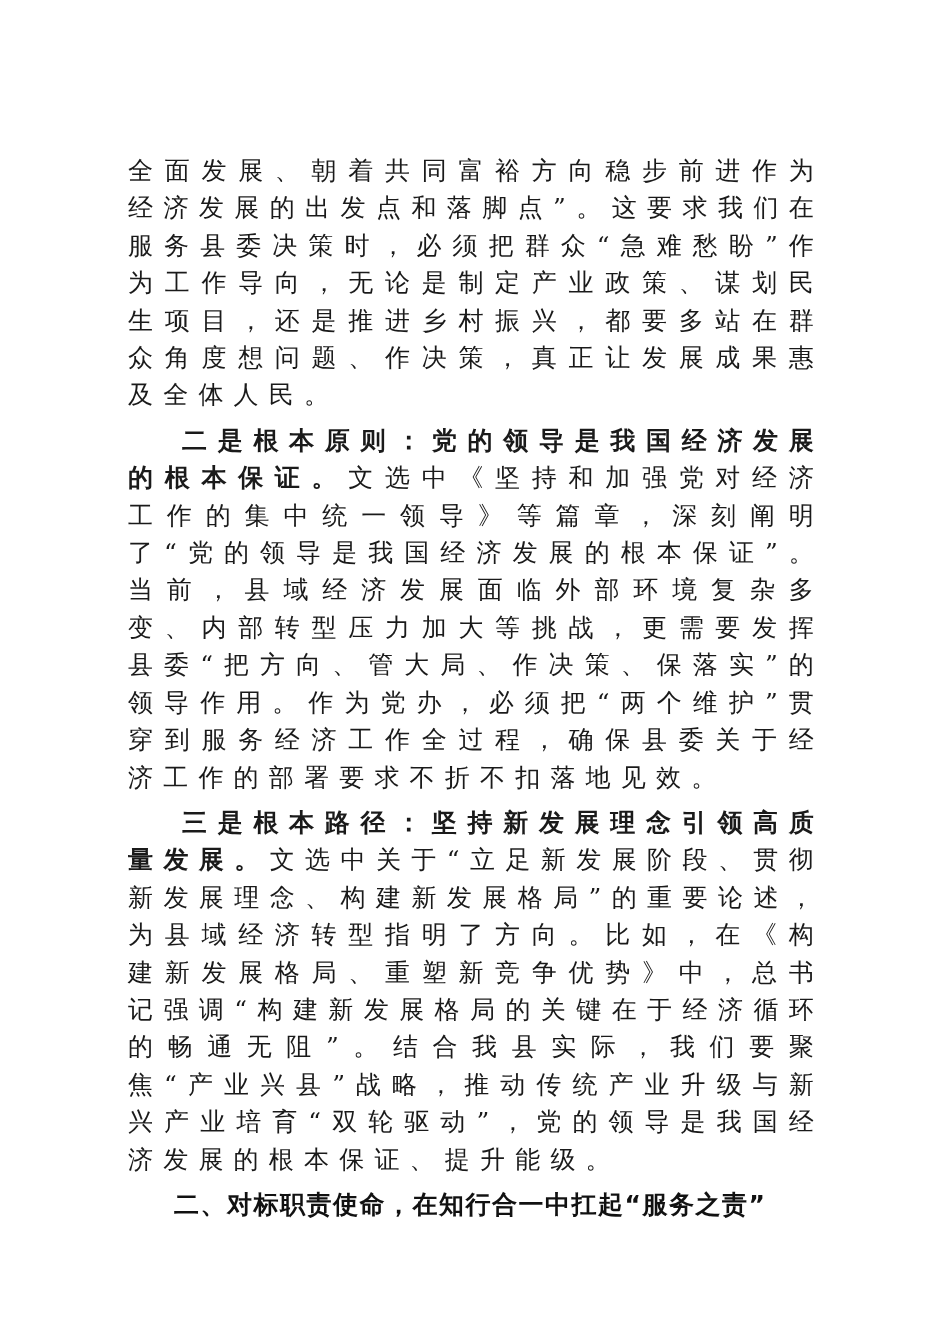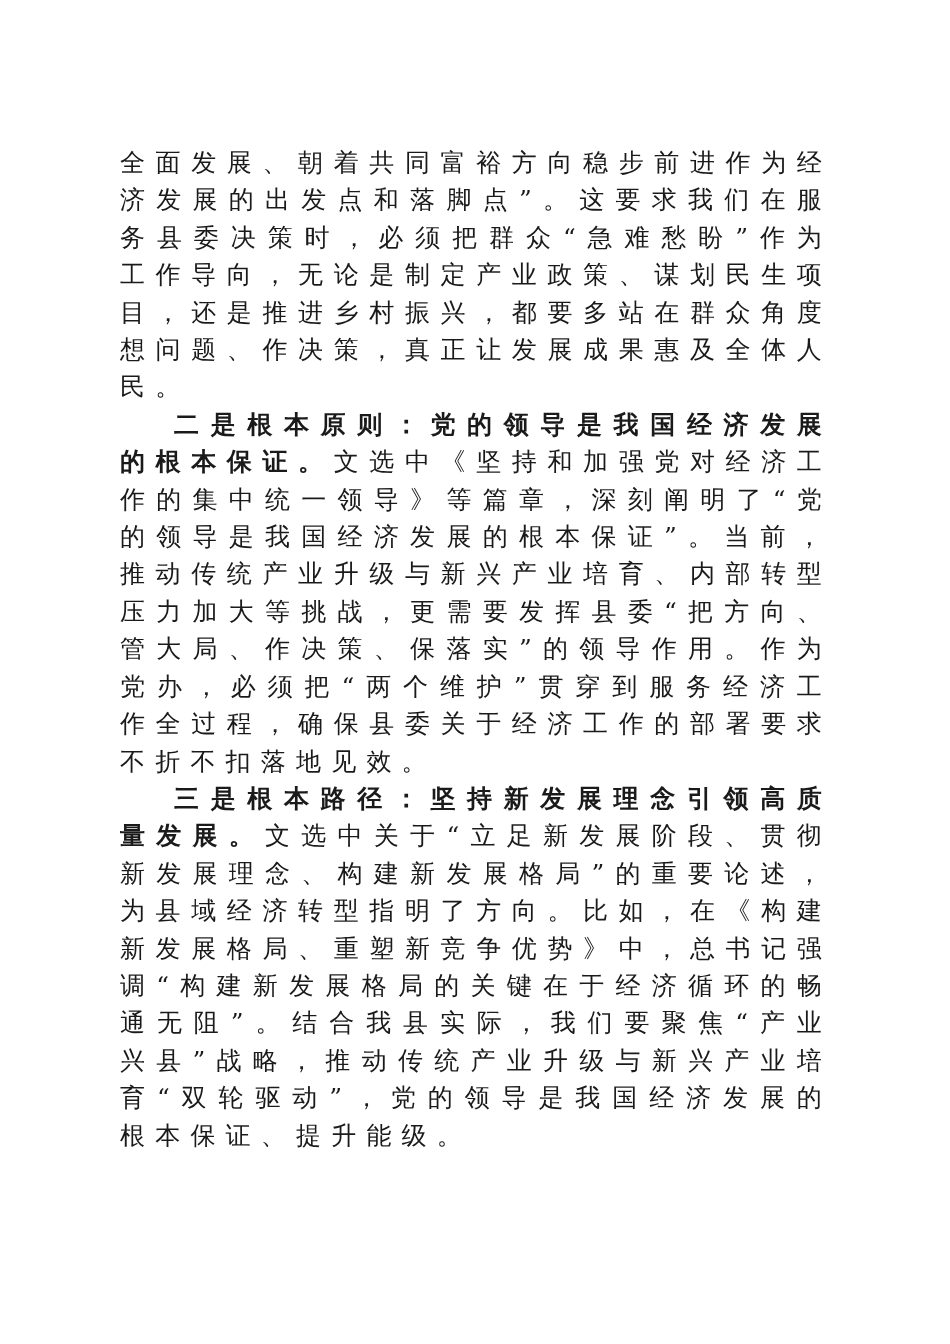--- a/index.html
+++ b/index.html
@@ -15,21 +15,21 @@
       font-family: "DejaVu Serif", "Liberation Serif", serif;
       color: #1a1a1a;
     }
     .page {
       position: absolute;
       left: 120px;
       top: 144px;
       width: 712px;
     }
     .para {
-      margin: 0;
+      margin: 8px;
       font-size: 25px;
       line-height: 37.4px;
       letter-spacing: 10.2px;
       text-align: justify;
       text-justify: inter-character;
       word-break: break-all;
       font-weight: 300;
     }
     .para.indent { text-indent: 54px; }
     .lead {
@@ -48,18 +48,19 @@
     }
   </style>
 </head>
 <body>
 
 <div class="page">
   <p class="para">
     <span>全面发展、朝着共同富裕方向稳步前进作为经济发展的出发点和落脚点”。这要求我们在服务县委决策时，必须把群众“急难愁盼”作为工作导向，无论是制定产业政策、谋划民生项目，还是推进乡村振兴，都要多站在群众角度想问题、作决策，真正让发展成果惠及全体人民。</span>
   </p>
   <p class="para indent">
-    <span class="lead">二是根本原则：党的领导是我国经济发展的根本保证。</span><span>文选中《坚持和加强党对经济工作的集中统一领导》等篇章，深刻阐明了“党的领导是我国经济发展的根本保证”。当前，推动传统产业升级与新兴产业培育、内部转型压力加大等挑战，更需要发挥县委“把方向、管大局、作决策、保落实”的领导作用。作为党办，必须把“两个维护”贯穿到服务经济工作全过程，确保县委关于经济工作的部署要求不折不扣落地见效。</span>
+    <span class="lead">二是根本原则：党的领导是我国经济发展的根本保证。</span><span>文选中《坚持和加强党对经济工作的集中统一领导》等篇章，深刻阐明了“党的领导是我国经济发展的根本保证”。当前，县域经济发展面临外部环境复杂多变、内部转型压力加大等挑战，更需要发挥县委“把方向、管大局、作决策、保落实”的领导作用。作为党办，必须把“两个维护”贯穿到服务经济工作全过程，确保县委关于经济工作的部署要求不折不扣落地见效。</span>
   </p>
   <p class="para indent">
     <span class="lead">三是根本路径：坚持新发展理念引领高质量发展。</span><span>文选中关于“立足新发展阶段、贯彻新发展理念、构建新发展格局”的重要论述，为县域经济转型指明了方向。比如，在《构建新发展格局、重塑新竞争优势》中，总书记强调“构建新发展格局的关键在于经济循环的畅通无阻”。结合我县实际，我们要聚焦“产业兴县”战略，推动传统产业升级与新兴产业培育“双轮驱动”，党的领导是我国经济发展的根本保证、提升能级。</span>
   </p>
+  <h2 class="heading">二、对标职责使命，在知行合一中扛起“服务之责”</h2>
 </div>
 
 </body></html>

